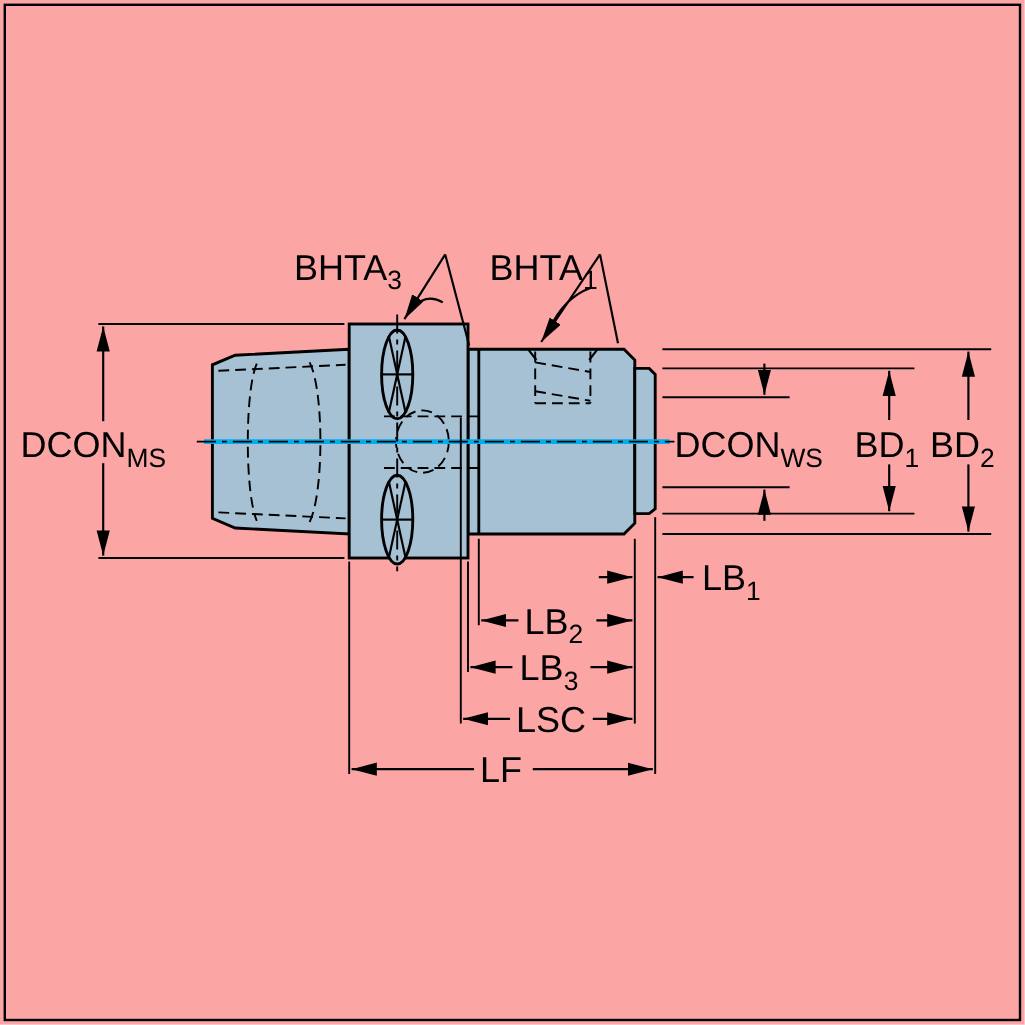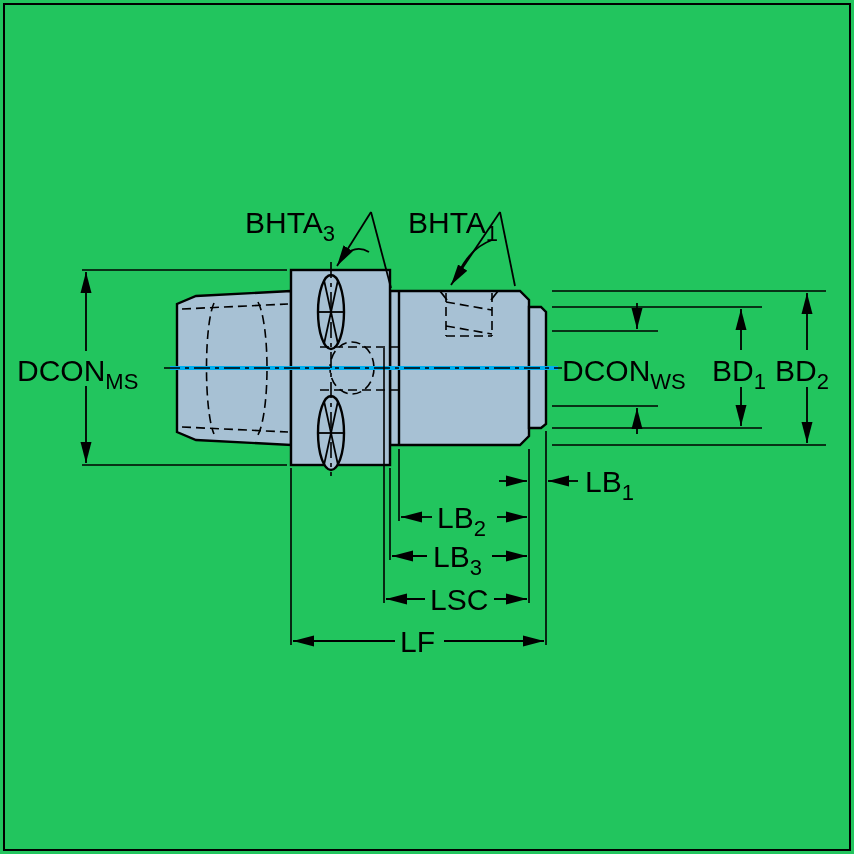--- a/index.html
+++ b/index.html
@@ -1,16 +1,16 @@
 <!DOCTYPE html>
 <html><head>
 <meta charset="utf-8">
 <style>
   html,body{margin:0;padding:0;background:#fff;}
-  #canvas{position:relative;width:854px;height:854px;background:#22c55e;overflow:hidden;}
+  #canvas{position:relative;width:854px;height:854px;background:#fca5a5;overflow:hidden;}
   svg{display:block;}
   .outline{stroke:#000;stroke-width:2.4;stroke-linejoin:miter;}
   .thin{stroke:#000;stroke-width:1.8;fill:none;}
   .ext{stroke:#000;stroke-width:1.6;fill:none;}
   .dash{stroke:#000;stroke-width:1.6;fill:none;stroke-dasharray:9 5;}
   .dashdot{stroke:#000;stroke-width:1.6;fill:none;stroke-dasharray:16 5 4 5;}
   .lbl{font-family:"Liberation Sans","DejaVu Sans",sans-serif;font-size:30px;fill:#000;}
   .sub{font-size:22px;}
 </style>
 </head>

